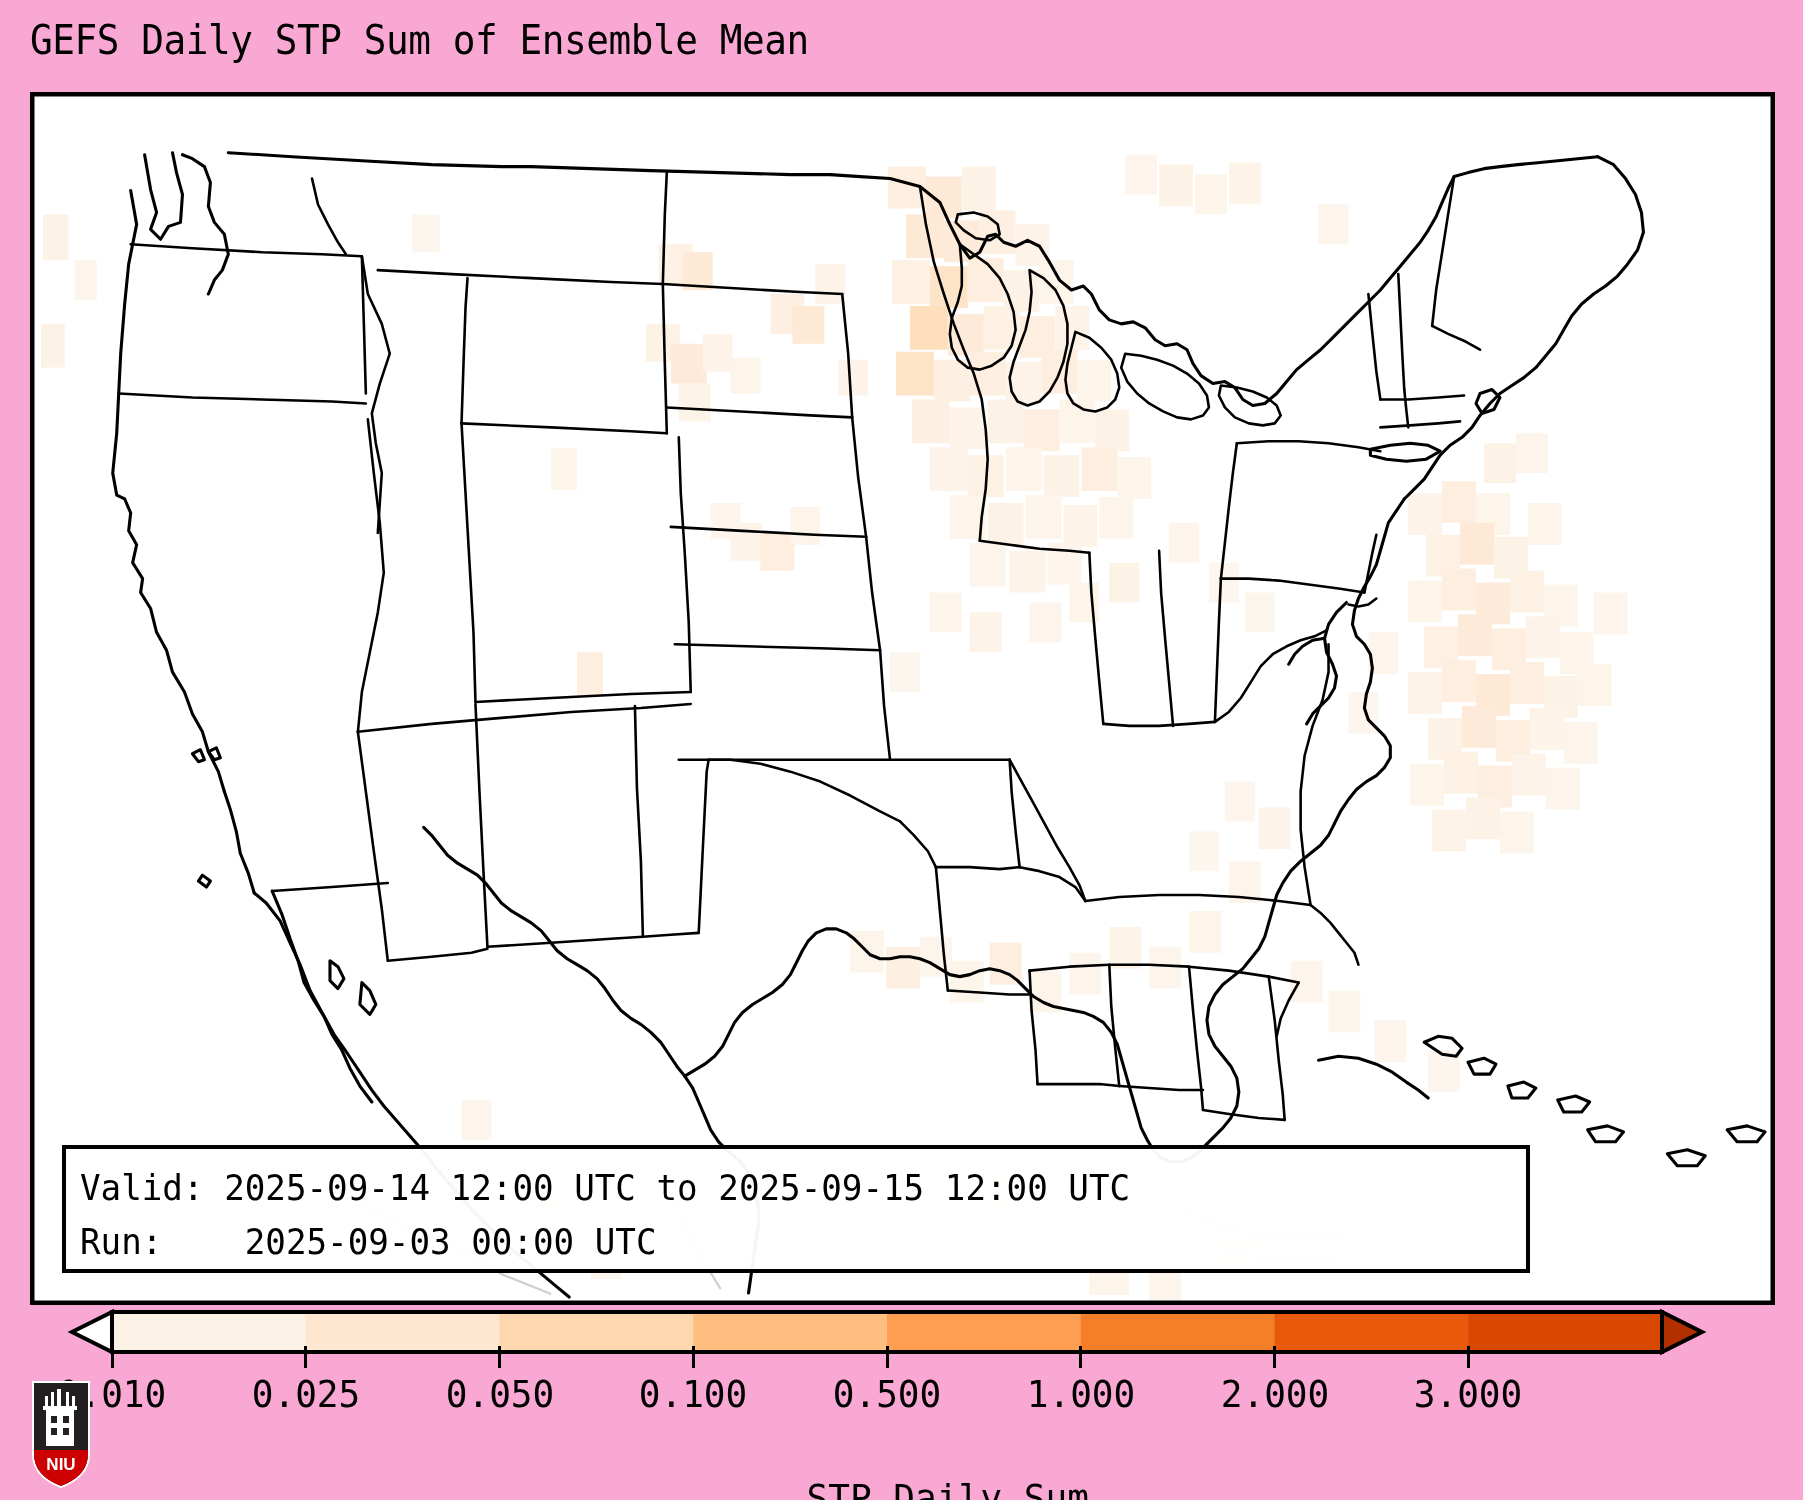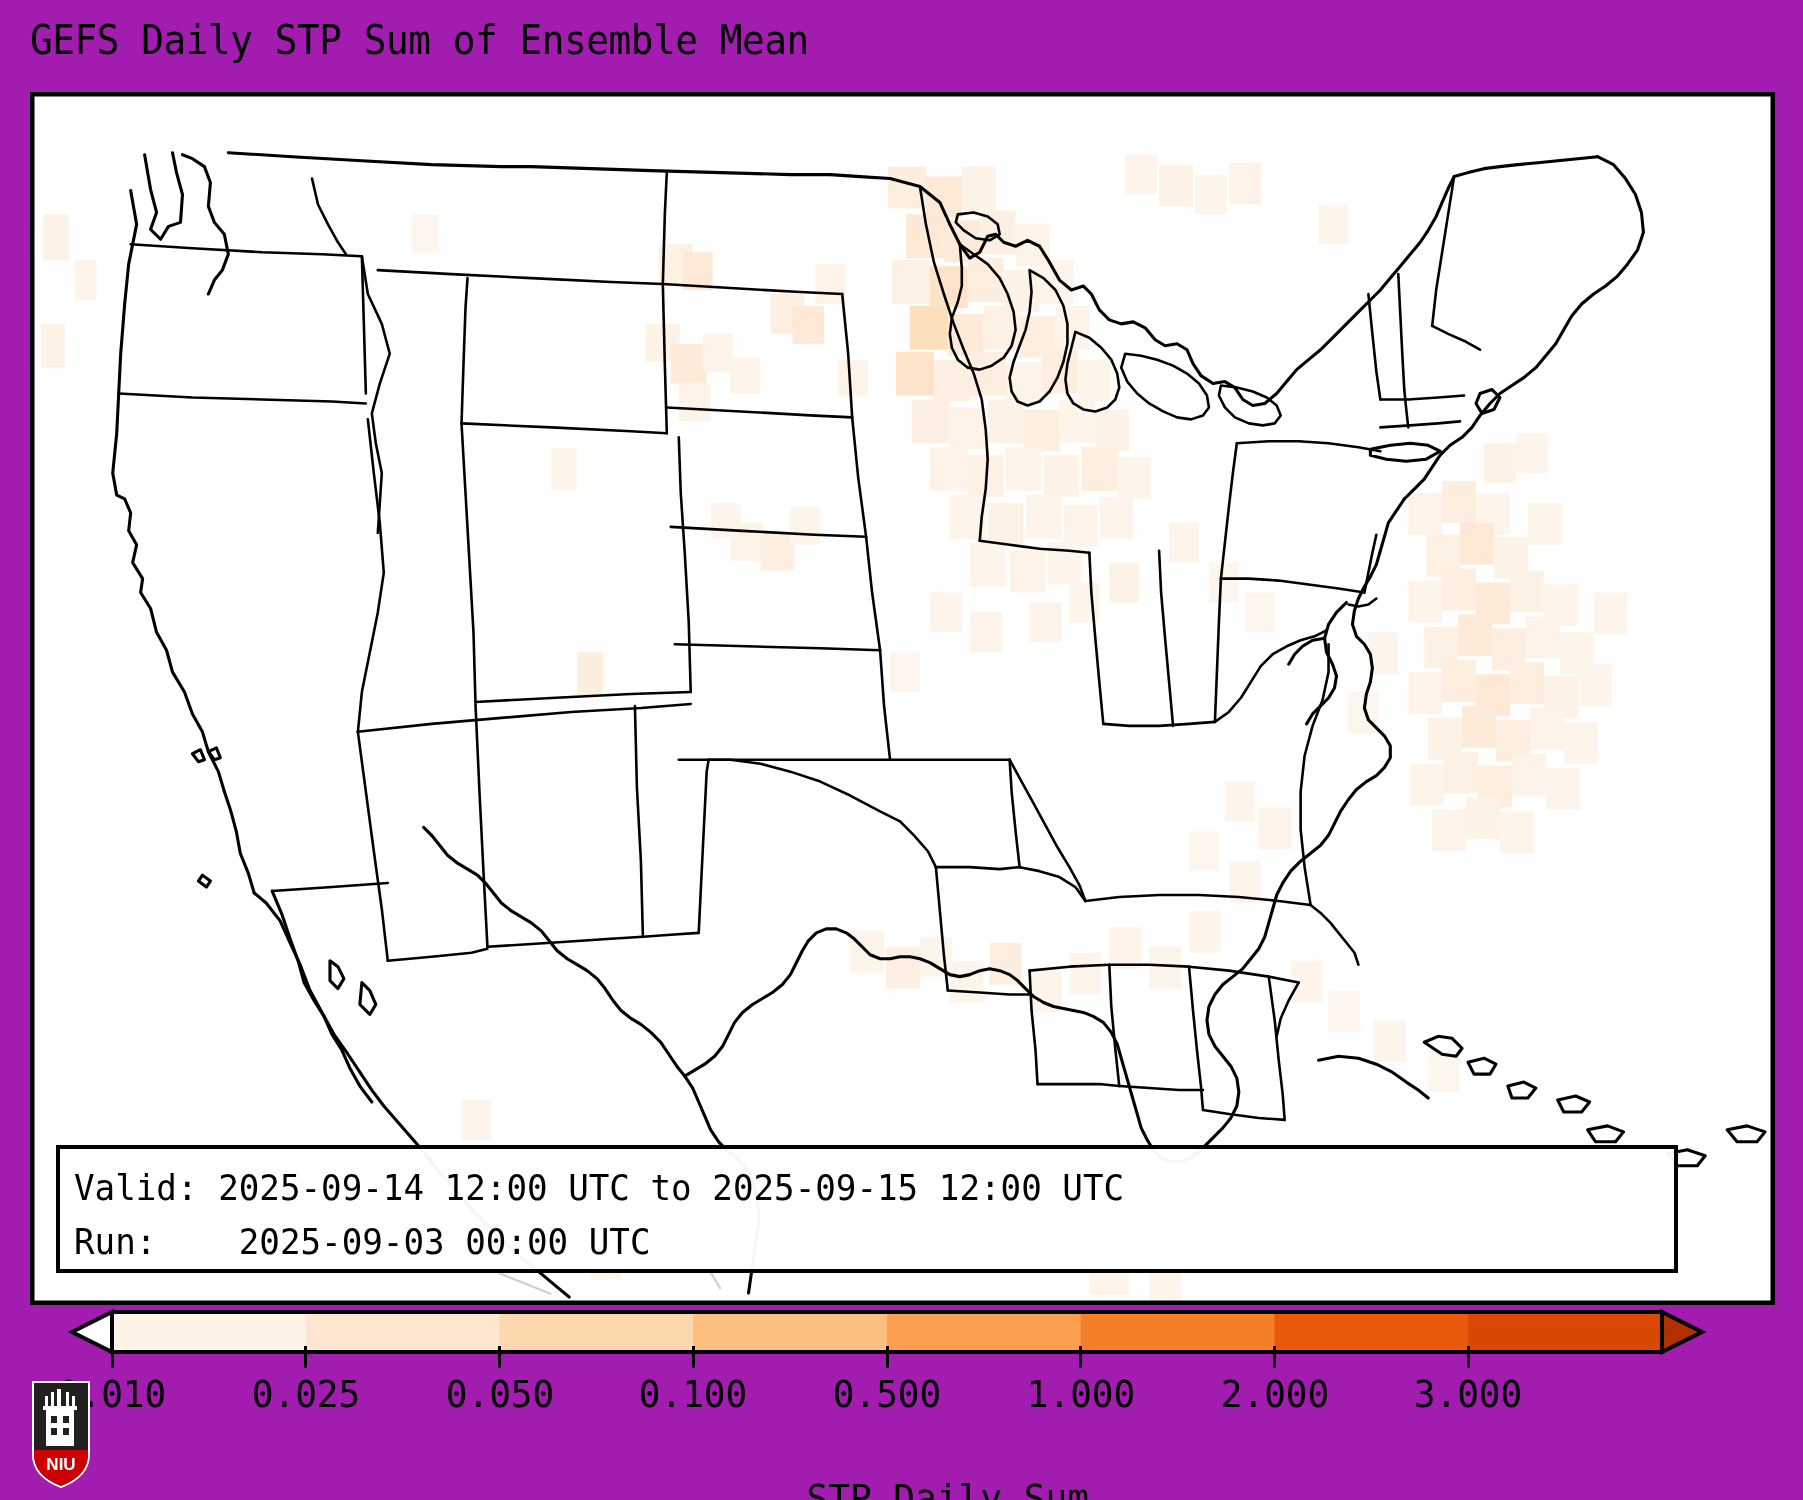--- a/index.html
+++ b/index.html
@@ -5,21 +5,21 @@
   * { box-sizing: border-box; }
   html, body {
     margin: 0; padding: 0;
     background: #ffffff;
     font-family: "DejaVu Sans Mono", "Liberation Mono", monospace;
   }
   #page {
     position: relative;
     width: 1803px;
     height: 1500px;
-    background: #a21caf;
+    background: #f9a8d4;
     overflow: hidden;
   }
 
   
   #title {
     position: absolute;
     left: 30px;
     top: 16px;
     font-size: 41px;
     letter-spacing: -0.5px;
@@ -44,23 +44,23 @@
   #map-svg { display: block; width: 100%; height: 100%; }
 
   .coast  { fill: none; stroke: #000000; stroke-width: 3.1; stroke-linejoin: round; stroke-linecap: round; }
   .state  { fill: none; stroke: #000000; stroke-width: 2.6; stroke-linejoin: round; stroke-linecap: round; }
   .lake   { fill: none; stroke: #000000; stroke-width: 2.6; stroke-linejoin: round; stroke-linecap: round; }
   .faintline { fill: none; stroke: #cfcfcf; stroke-width: 2.2; stroke-linejoin: round; }
 
   
   #info-box {
     position: absolute;
-    left: 56px;
+    left: 62px;
     top: 1145px;
-    width: 1622px;
+    width: 1468px;
     height: 128px;
     border: 4px solid #000000;
     background: rgba(255,255,255,0.96);
     padding: 12px 0 0 14px;
   }
   .info-line {
     font-size: 36px;
     line-height: 54px;
     color: #000000;
     white-space: pre;

